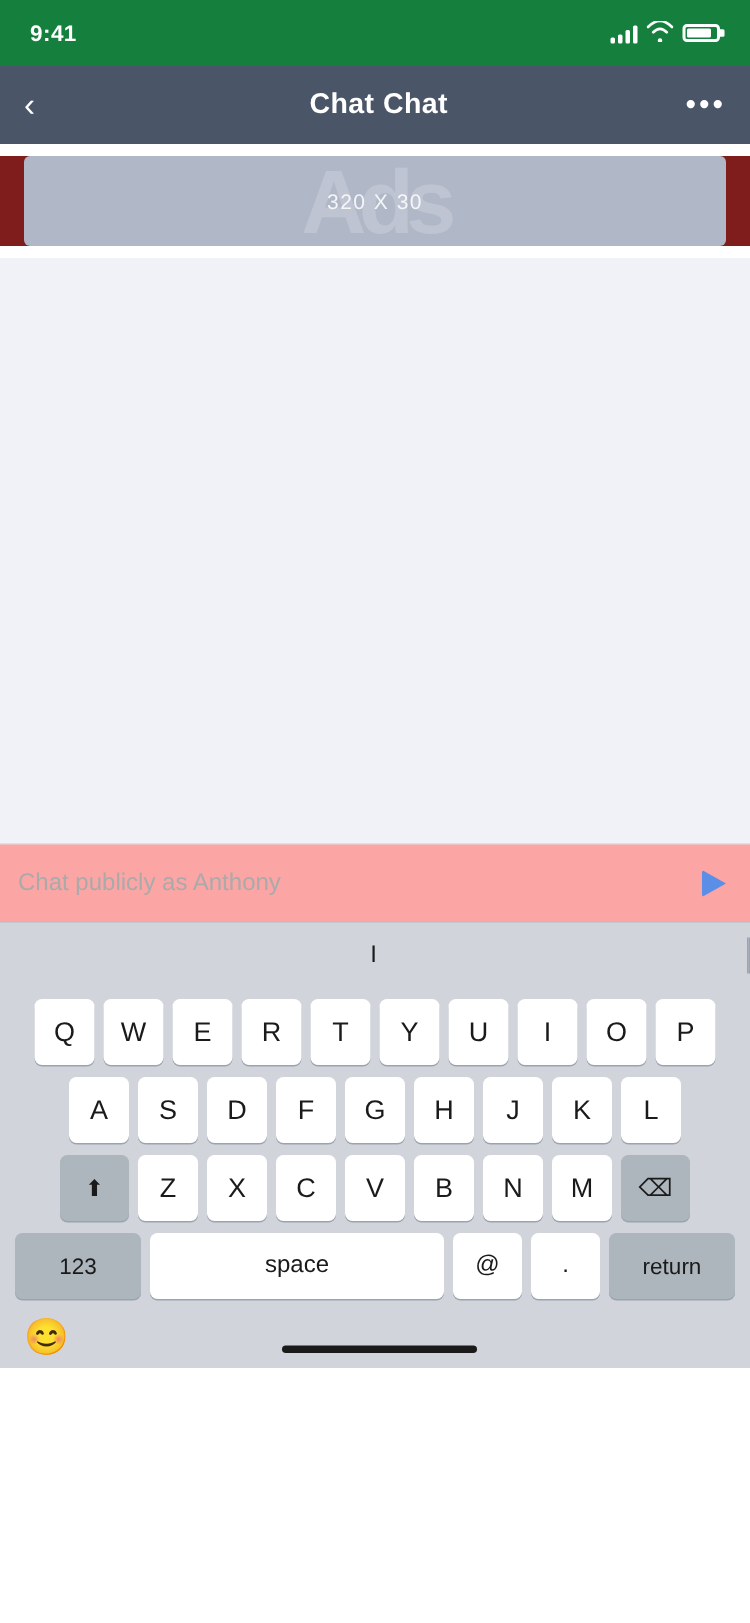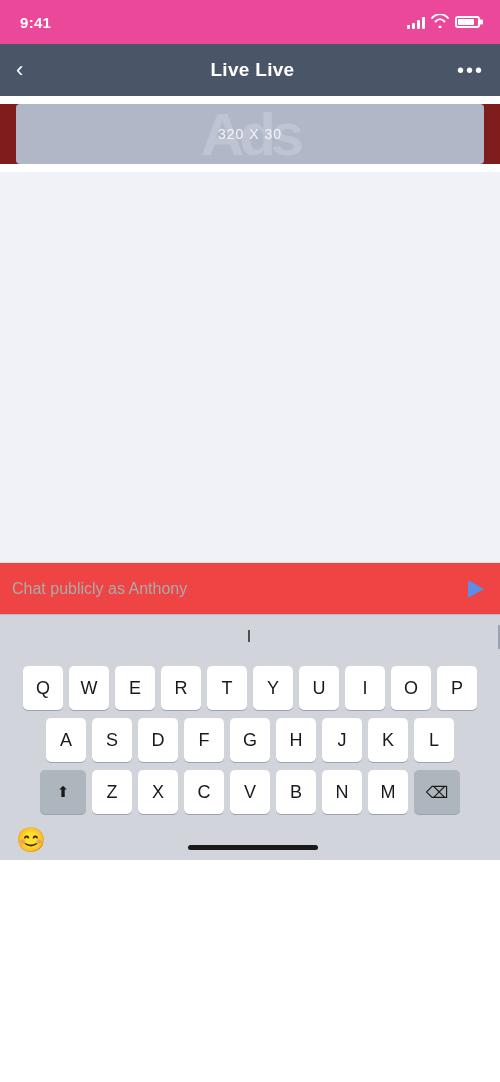--- a/index.html
+++ b/index.html
@@ -7,21 +7,21 @@
       width: 500px;
       height: 1082px;
       background: #fff;
       font-family: -apple-system, 'Helvetica Neue', sans-serif;
       overflow: hidden;
       position: relative;
     }
 
     
     .status-bar {
-      background: #ec4899;
+      background: #15803d;
       height: 44px;
       display: flex;
       align-items: center;
       justify-content: space-between;
       padding: 0 20px;
       color: white;
     }
     .status-time {
       font-size: 15px;
       font-weight: 600;
@@ -132,21 +132,21 @@
 
     
     .chat-area {
       background: #f0f2f8;
       flex: 1;
       height: 390px;
     }
 
     
     .input-row {
-      background: #ef4444;
+      background: #fca5a5;
       border-top: 1px solid #e0e0e0;
       height: 52px;
       display: flex;
       align-items: center;
       padding: 0 12px;
       gap: 9px;
     }
     .chat-input {
       flex: 1;
       border: none;
@@ -309,21 +309,21 @@
       </svg>
     </span>
     <div class="battery-icon">
       <div class="battery-fill"></div>
     </div>
   </div>
 </div>
 
 <div class="nav-bar">
   <span class="nav-back">‹</span>
-  <span class="nav-title">Live Live</span>
+  <span class="nav-title">Chat Chat</span>
   <span class="nav-more">•••</span>
 </div>
 
 <div style="background:#7f1d1d; padding: 0;">
   <div class="ad-banner">
     <span class="ad-watermark">Ads</span>
     <span class="ad-text">320 X 30</span>
   </div>
 </div>
 
@@ -376,19 +376,26 @@
     <div class="key key-letter">Z</div>
     <div class="key key-letter">X</div>
     <div class="key key-letter">C</div>
     <div class="key key-letter">V</div>
     <div class="key key-letter">B</div>
     <div class="key key-letter">N</div>
     <div class="key key-letter">M</div>
     <div class="key key-delete key-special">⌫</div>
   </div>
 
+  <div class="keyboard-row">
+    <div class="key key-123 key-special">123</div>
+    <div class="key key-space">space</div>
+    <div class="key key-at">@</div>
+    <div class="key key-period">.</div>
+    <div class="key key-return key-special">return</div>
+  </div>
 </div>
 
 <div class="bottom-bar">
   <span class="emoji-icon">😊</span>
   <div class="home-indicator"></div>
   <div class="bottom-right-spacer"></div>
 </div>
 
 </body></html>

